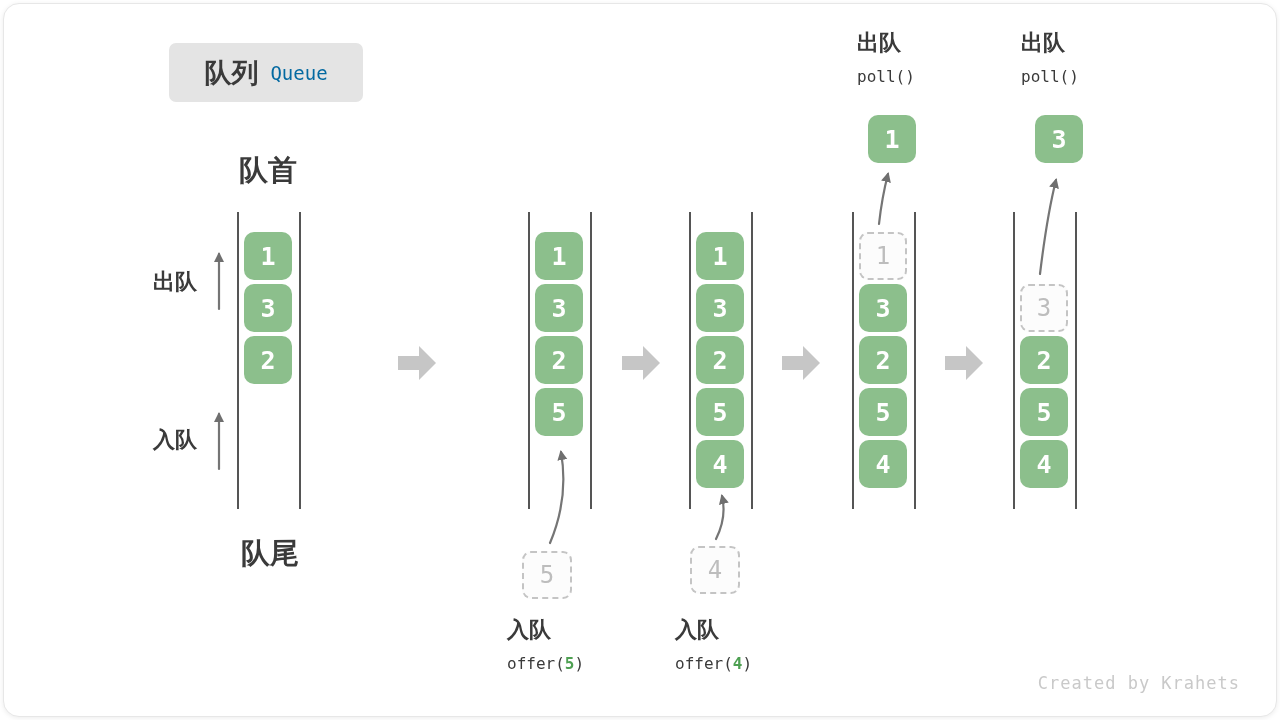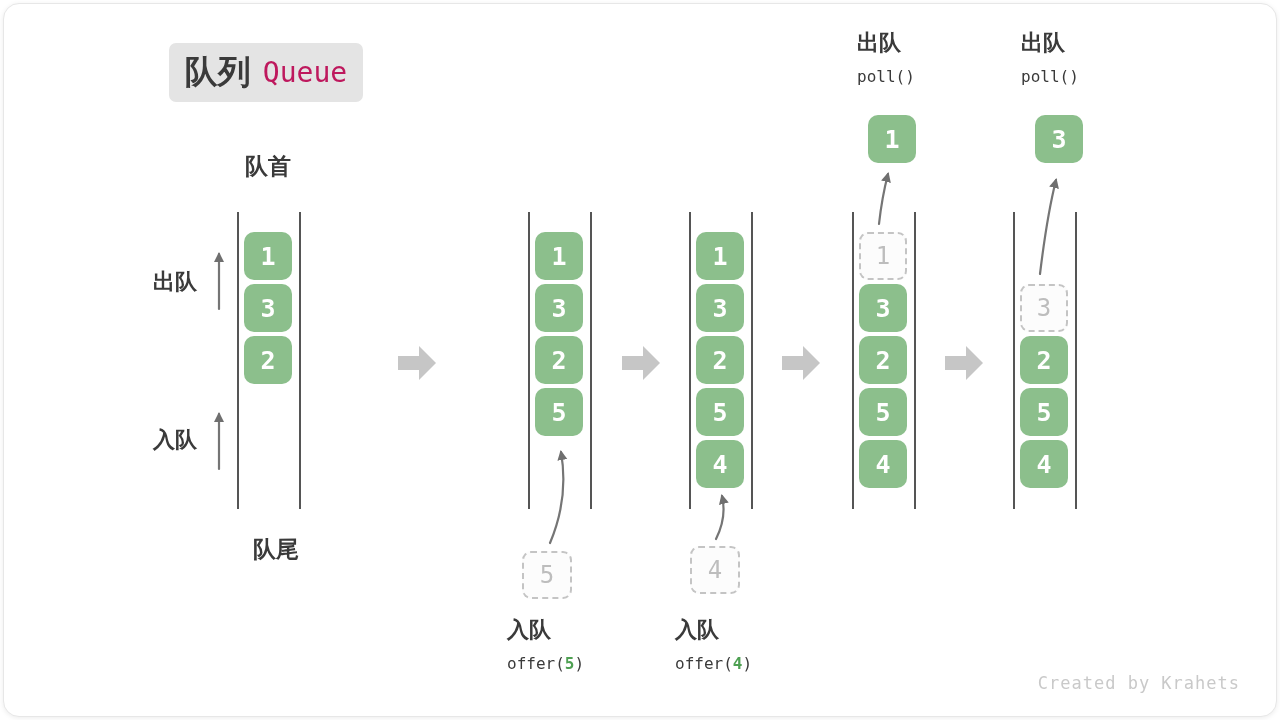--- a/index.html
+++ b/index.html
@@ -14,25 +14,25 @@
   }
   #overlay { position: absolute; left: 0; top: 0; width: 1280px; height: 720px; pointer-events: none; }
   .thin-arrow { fill: none; stroke: var(--arrow-gray); stroke-width: 2.2px; stroke-linecap: round; }
   .block-arrow { fill: var(--block-gray); }
 
   .badge {
     position: absolute; left: 169px; top: 43px; width: 194px; height: 59px;
     background: var(--badge-bg); border-radius: 7px;
     display: flex; align-items: center; justify-content: center; gap: 12px;
   }
-  .badge-zh { font-size: 33px; font-weight: bold; color: var(--text-dark); }
-  .badge-en { font-size: 28px; font-family: "DejaVu Sans Mono", monospace; color: #be185d; }
+  .badge-zh { font-size: 27px; font-weight: bold; color: var(--text-dark); }
+  .badge-en { font-size: 19px; font-family: "DejaVu Sans Mono", monospace; color: #0369a1; }
 
   .zh-label { position: absolute; font-size: 22px; font-weight: bold; color: var(--text-dark); white-space: nowrap; }
-  .channel-label { width: 62px; text-align: center; font-size: 23px; }
+  .channel-label { width: 62px; text-align: center; font-size: 29px; }
 
   .wall { position: absolute; width: 1.5px; background: var(--wall-gray); }
 
   .cell {
     position: absolute; width: 48px; height: 48px; border-radius: 10px;
     background: var(--cell-green); color: #ffffff;
     font-family: "DejaVu Sans Mono", monospace; font-size: 25px; font-weight: bold;
     display: flex; align-items: center; justify-content: center; box-sizing: border-box;
   }
   .cell.dashed {

